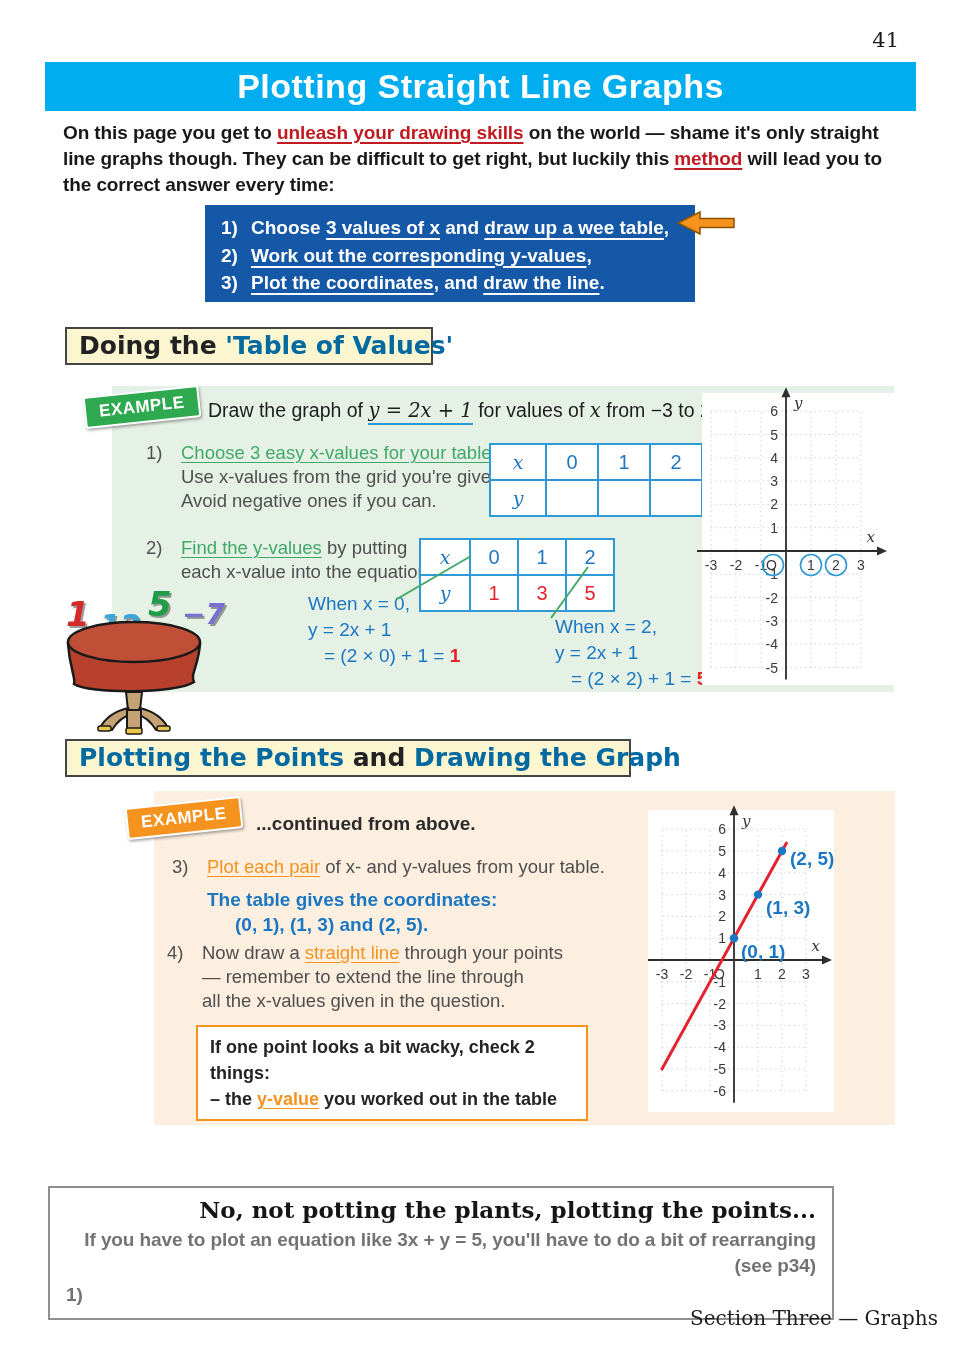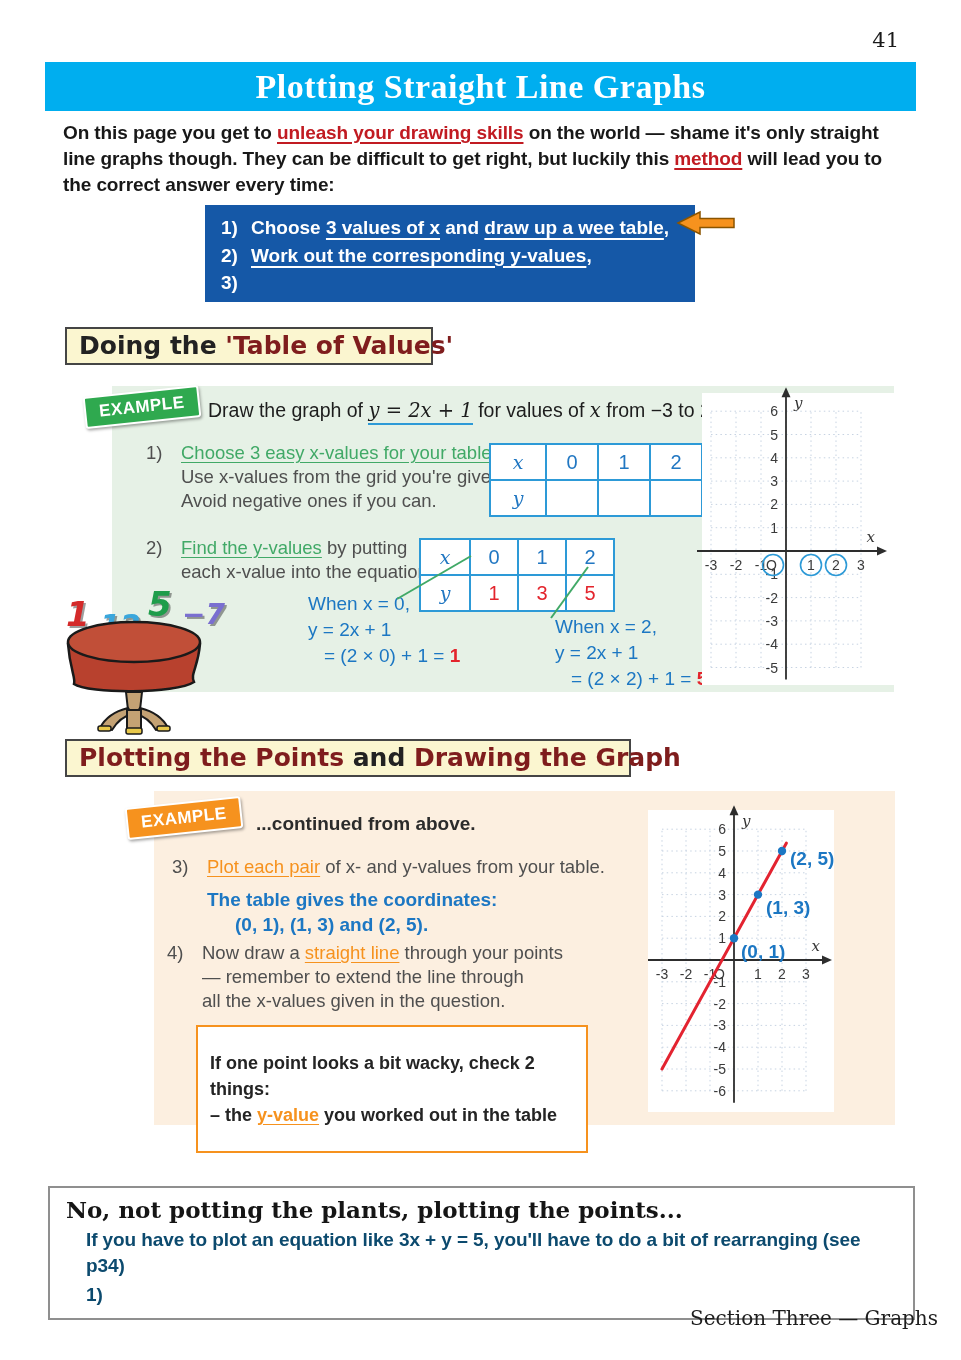--- a/index.html
+++ b/index.html
@@ -2,41 +2,41 @@
 <html><head>
 <meta charset="utf-8">
 <style>
   html,body{margin:0;padding:0;background:#fff;}
   .page{position:relative;width:961px;height:1360px;background:#fff;overflow:hidden;
         font-family:"Liberation Sans",sans-serif;color:#1b1b1b;}
   .abs{position:absolute;}
 
   .pageno{font-family:"DejaVu Serif",serif;font-size:21px;color:#1a1a1a;}
   .banner{background:#00AEEF;text-align:center;}
-  .banner span{font-family:Liberation Serif, serif;font-weight:bold;font-size:34px;color:#fff;
+  .banner span{font-family:Liberation Sans, sans-serif;font-weight:bold;font-size:34px;color:#fff;
                line-height:49px;letter-spacing:.5px;margin-top:28px;}
   .intro{font-size:19px;line-height:1.36;font-weight:bold;color:#181818;letter-spacing:-.1px;}
   .rlink{color:#C11B22;text-decoration:underline;text-underline-offset:3px;text-decoration-thickness:1.7px;}
 
   .stepsbox{background:#1558A7;color:#fff;padding:9px 10px 6px 16px;}
   .steprow{display:flex;font-weight:bold;font-size:19px;line-height:27.5px;}
   .steprow .n{width:30px;flex:none;}
   .wu{text-decoration:underline;text-underline-offset:3.5px;text-decoration-thickness:1.8px;}
 
   .note{width:193px;text-align:center;padding:13px 10px;box-sizing:border-box;}
   .note p{margin:0;font-size:14.6px;line-height:1.42;color:#333;}
   .nu{text-decoration:underline;text-underline-offset:2.5px;}
   .tick-h{position:absolute;left:2px;right:2px;height:8px;
           background:repeating-linear-gradient(115deg,#3f3f3f 0 1.6px,transparent 1.6px 7px);}
   .tick-v{position:absolute;top:2px;bottom:2px;width:8px;
           background:repeating-linear-gradient(25deg,#3f3f3f 0 1.6px,transparent 1.6px 7px);}
 
   .heading{background:#FBF6D0;border:2px solid #454545;font-family:"DejaVu Sans",sans-serif;
            font-weight:bold;font-size:25px;line-height:34px;padding:0 12px;white-space:nowrap;}
-  .hred{color:#7f1d1d;text-align:right;} .hblack{color:#222;}
+  .hred{color:#0369a1;text-align:right;} .hblack{color:#222;}
 
   .exgreen{background:#E6F1E6;} .exorange{background:#FCEFE0;}
   .badge{font-weight:bold;font-size:17px;color:#fff;padding:4px 13px;border:2px solid #fff;
          border-radius:3px;letter-spacing:.5px;box-shadow:1px 2px 3px rgba(0,0,0,.35);}
   .bgreen{background:#2FA94F;transform:rotate(-6deg);}
   .borange{background:#F6921E;transform:rotate(-6deg);}
 
   .prompt{font-size:19.5px;color:#1d1d1d;}
   .equnder{border-bottom:2.5px solid #2D9AD7;padding-bottom:1px;}
   .mvar{font-style:italic;font-family:"DejaVu Serif",serif;}
@@ -62,27 +62,27 @@
   .axis{stroke:#2d2d2d;stroke-width:1.8;}
   .ah{fill:#2d2d2d;}
   .tick{font:14px "Liberation Sans",sans-serif;fill:#3a3a3a;}
   .axl{font:italic 15px "DejaVu Serif",serif;fill:#333;}
   .circ{fill:none;stroke:#2D9AD7;stroke-width:1.6;}
   .dline{stroke:#E32330;stroke-width:3;stroke-linecap:round;}
   .pt{fill:#1C77C3;}
   .ptl{font:bold 19px "Liberation Sans",sans-serif;fill:#1C77C3;}
 
   .bluebold{font-weight:bold;font-size:19px;color:#1C77C3;line-height:25px;}
-  .warn{background:#fff;border:2px solid #F6921E;padding:23px 12px;box-sizing:border-box;
+  .warn{background:#fff;border:2px solid #F6921E;padding:7px 12px;box-sizing:border-box;
         font-weight:bold;font-size:18px;line-height:1.45;color:#242424;}
   .contnote{font-weight:bold;font-size:19px;color:#2b2b2b;}
 
   .bottombox{background:#fff;border:2px solid #8F8F8F;padding:8px 16px 10px;box-sizing:border-box;}
   .btitle{font-family:"DejaVu Serif",serif;font-weight:bold;font-size:23px;color:#151515;margin:0 0 4px;}
-  .bline{font-size:19px;font-weight:bold;color:#0c4a6e;line-height:1.35;letter-spacing:-.1px;margin-left:20px;}
+  .bline{font-size:19px;font-weight:bold;color:#737373;line-height:1.35;letter-spacing:-.1px;}
   .bitem{display:flex;gap:14px;}
   .footer{font-family:"DejaVu Serif",serif;font-size:20px;color:#1d1d1d;}
 
   .cnum{position:absolute;font-weight:bold;font-style:italic;font-family:"DejaVu Sans",sans-serif;
         text-shadow:2px 2px 0 rgba(40,40,40,.45);}
 </style>
 </head>
 <body>
 
 <div class="page">
@@ -99,20 +99,21 @@
     <div class="steprow">
         <span class="n">1)</span>
         <span><span>Choose </span><span class="wu">3 values of x</span><span> and </span><span class="wu">draw up a wee table</span><span>,</span></span>
       </div>
     <div class="steprow">
         <span class="n">2)</span>
         <span><span></span><span class="wu">Work out the corresponding y-values</span><span>,</span></span>
       </div>
     <div class="steprow">
         <span class="n">3)</span>
+        <span><span class="wu">Plot the coordinates</span><span>, and </span><span class="wu">draw the line</span><span>.</span></span>
       </div>
   </div>
 
   <svg class="abs" style="left:676px;top:209px;" width="60" height="28">
     <polygon points="2,14 24,3 24,9.5 58,9.5 58,18.5 24,18.5 24,25" fill="#F6921E" stroke="#8a5400" stroke-width="1.5"></polygon>
   </svg>
 
 
   <div class="abs heading" style="left:65px;top:327px;height:38px;box-sizing:border-box;width:368px;"><span class="hblack">Doing the </span><span class="hred">'Table of Values'</span></div>
 
@@ -328,21 +329,21 @@
           <line x1="14" y1="259" x2="138.32" y2="33.15199999999999" class="dline"></line>
           <circle cx="86" cy="128.2" r="4.2" class="pt"></circle>
           <text x="93" y="148.2" class="ptl">(0, 1)</text>
           <circle cx="110" cy="84.6" r="4.2" class="pt"></circle>
           <text x="118" y="103.6" class="ptl">(1, 3)</text>
           <circle cx="134" cy="41" r="4.2" class="pt"></circle>
           <text x="142" y="55" class="ptl">(2, 5)</text>
         </svg></div>
   </div>
 
-  <div class="abs bottombox" style="left:48px;top:1186px;width:867px;min-height:108px;">
+  <div class="abs bottombox" style="left:48px;top:1186px;width:786px;min-height:108px;text-align:right;">
     <p class="btitle">No, not potting the plants, plotting the points...</p>
     <div class="bline">If you have to plot an equation like 3x + y = 5, you'll have to do a bit of rearranging (see p34)</div>
     <div class="bline bitem" style="margin-top:4px;">
         <span>1)</span>
       </div>
   </div>
 
   <div class="abs footer" style="top:1306px;right:23px;">Section Three — Graphs</div>
 
 </div>

